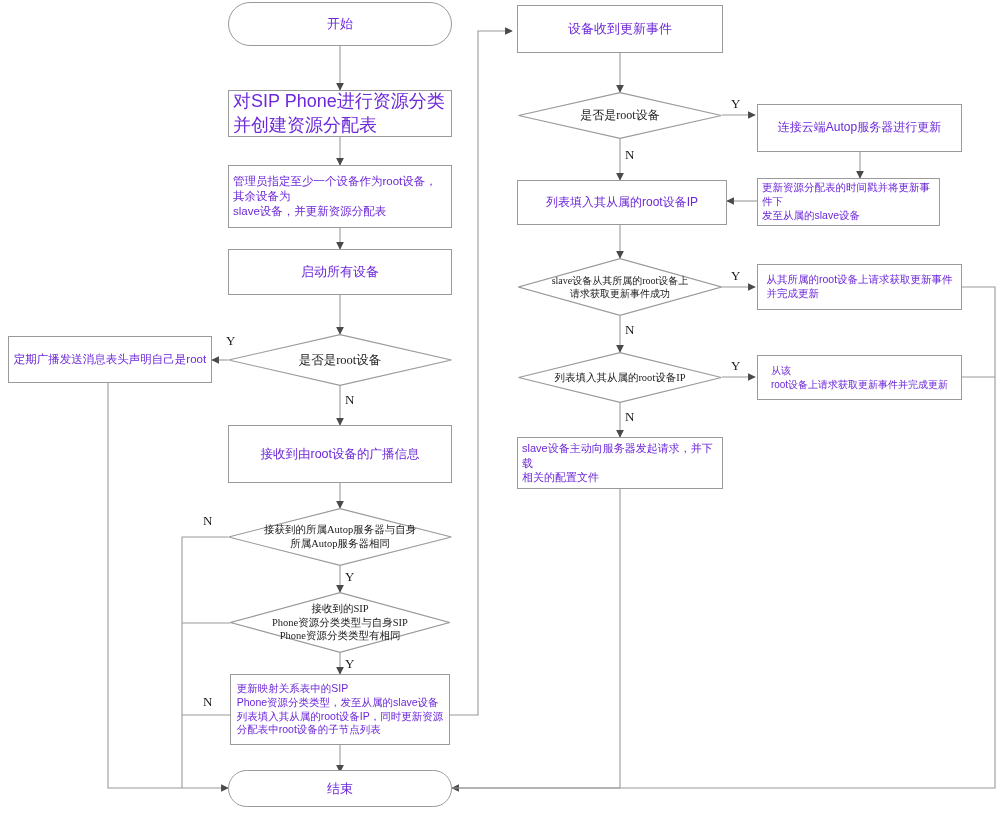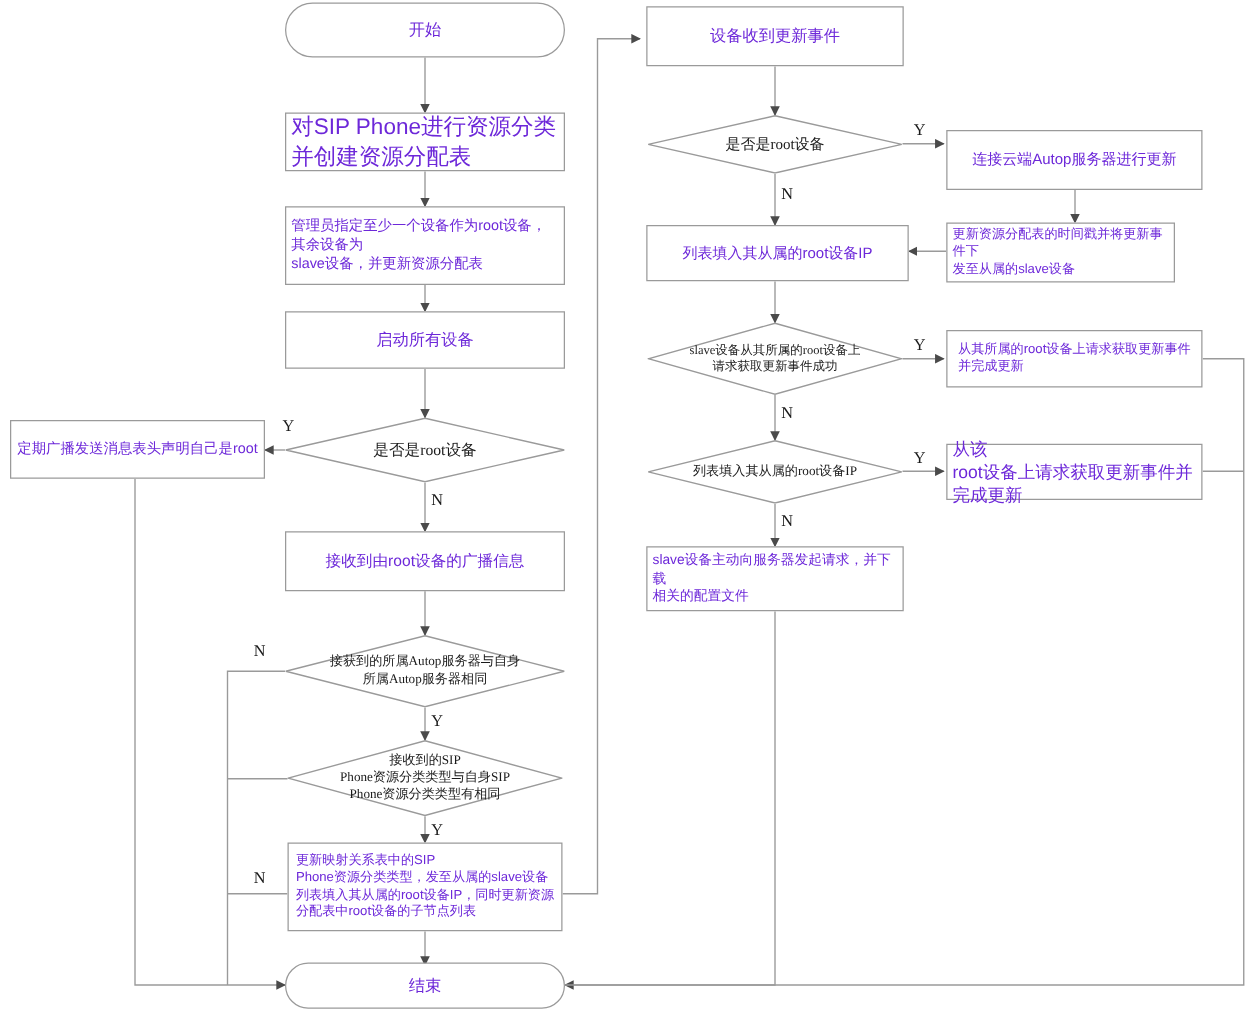--- a/index.html
+++ b/index.html
@@ -109,21 +109,21 @@
     <svg viewBox="0 0 224 52" preserveAspectRatio="none" style="position:absolute;left:0;top:0;width:224px;height:52px;">
       <polygon points="112,0.6 223.4,26 112,51.4 0.6,26" fill="#ffffff" stroke="#9a9a9a" stroke-width="1.1"></polygon>
     </svg>
     <div class="dlabel" style="font-size:12.5px;">是否是root设备</div>
   </div>
 
   <div class="node proc" style="left:8px;top:336px;width:204px;height:47px;font-size:11.5px;">
     <span class="txt">定期广播发送消息表头声明自己是root</span>
   </div>
 
-  <div class="node proc" style="left:228px;top:425px;width:224px;height:48px;font-size:12.5px;">
+  <div class="node proc" style="left:228px;top:425px;width:224px;height:58px;font-size:12.5px;">
     <span class="txt">接收到由root设备的广播信息</span>
   </div>
 
   <div class="diamond" style="left:228px;top:508px;width:224px;height:58px;">
     <svg viewBox="0 0 224 58" preserveAspectRatio="none" style="position:absolute;left:0;top:0;width:224px;height:58px;">
       <polygon points="112,0.6 223.4,29 112,57.4 0.6,29" fill="#ffffff" stroke="#9a9a9a" stroke-width="1.1"></polygon>
     </svg>
     <div class="dlabel" style="font-size:10.5px;">接获到的所属Autop服务器与自身
 所属Autop服务器相同</div>
   </div>
@@ -185,21 +185,21 @@
 并完成更新</span>
   </div>
 
   <div class="diamond" style="left:518px;top:352px;width:204px;height:51px;">
     <svg viewBox="0 0 204 51" preserveAspectRatio="none" style="position:absolute;left:0;top:0;width:204px;height:51px;">
       <polygon points="102,0.6 203.4,25.5 102,50.4 0.6,25.5" fill="#ffffff" stroke="#9a9a9a" stroke-width="1.1"></polygon>
     </svg>
     <div class="dlabel" style="font-size:10.5px;">列表填入其从属的root设备IP</div>
   </div>
 
-  <div class="node proc" style="left:757px;top:355px;width:205px;height:45px;font-size:14px;">
+  <div class="node proc" style="left:757px;top:355px;width:205px;height:45px;font-size:10px;">
     <span class="txt">从该
 root设备上请求获取更新事件并完成更新</span>
   </div>
 
   <div class="node proc" style="left:517px;top:437px;width:206px;height:52px;font-size:11px;">
     <span class="txt">slave设备主动向服务器发起请求，并下载
 相关的配置文件</span>
   </div>
 
   <div class="edgelabel" style="left:226px;top:333px;">Y</div>

